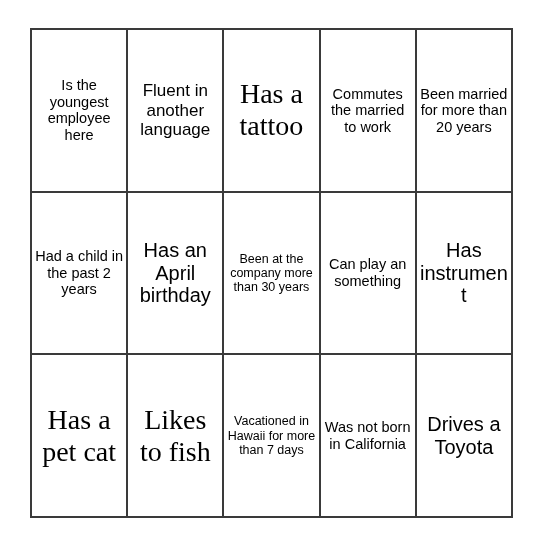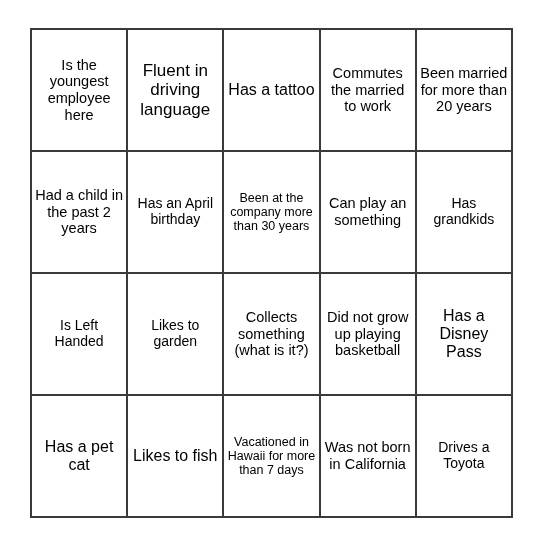--- a/index.html
+++ b/index.html
@@ -38,56 +38,49 @@
     padding: 2px 3px;
     text-align: center;
     vertical-align: middle;
     color: #000000;
     line-height: 1.14;
     overflow: hidden;
     word-wrap: break-word;
   }
 
   
-  td.fs-xl  { font-size: 16px; line-height: 1.08; }
-  td.fs-lg  { font-size: 14px;   line-height: 1.10; }
+  td.fs-xl  { font-size: 28px; line-height: 1.08; font-family: Liberation Serif, serif; }
+  td.fs-lg  { font-size: 20px;   line-height: 1.10; }
   td.fs-md  { font-size: 17px;   line-height: 1.13; }
   td.fs-sm  { font-size: 14.5px; line-height: 1.16; }
   td.fs-xs  { font-size: 12.5px; line-height: 1.18; }
 </style>
 </head>
 <body>
 
 <div id="bingo-wrap">
   <table id="bingo-grid">
     <tbody>
 
       <tr>
         <td class="fs-sm">Is the youngest employee here</td>
-        <td class="fs-md">Fluent in driving language</td>
+        <td class="fs-md">Fluent in another language</td>
         <td class="fs-xl">Has a tattoo</td>
         <td class="fs-sm">Commutes the married to work</td>
         <td class="fs-sm">Been married for more than 20 years</td>
       </tr>
 
       <tr>
         <td class="fs-sm">Had a child in the past 2 years</td>
         <td class="fs-lg">Has an April birthday</td>
         <td class="fs-xs">Been at the company more than 30 years</td>
         <td class="fs-sm">Can play an something</td>
-        <td class="fs-lg">Has grandkids</td>
+        <td class="fs-lg">Has instrument</td>
       </tr>
 
-      <tr>
-        <td class="fs-lg">Is Left Handed</td>
-        <td class="fs-lg">Likes to garden</td>
-        <td class="fs-sm">Collects something (what is it?)</td>
-        <td class="fs-sm">Did not grow up playing basketball</td>
-        <td class="fs-xl">Has a Disney Pass</td>
-      </tr>
 
 
       <tr>
         <td class="fs-xl">Has a pet cat</td>
         <td class="fs-xl">Likes to fish</td>
         <td class="fs-xs">Vacationed in Hawaii for more than 7 days</td>
         <td class="fs-sm">Was not born in California</td>
         <td class="fs-lg">Drives a Toyota</td>
       </tr>
 

